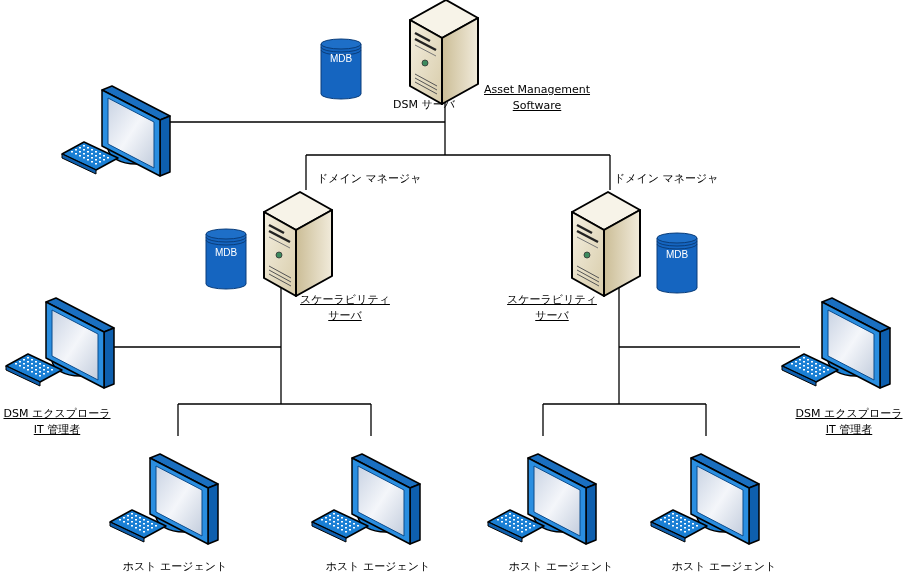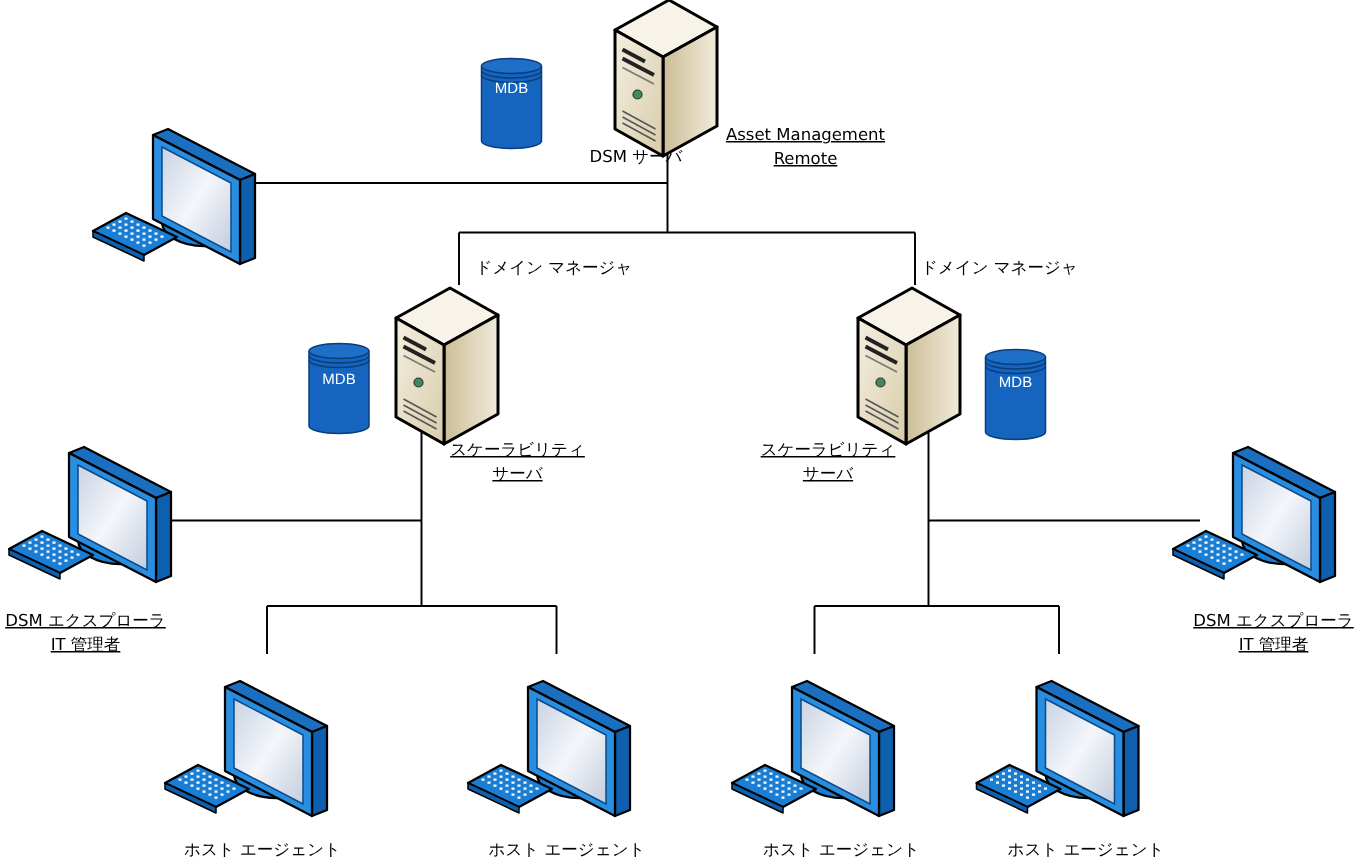--- a/index.html
+++ b/index.html
@@ -132,21 +132,21 @@
 
   <use href="#pc-icon" x="110" y="456"></use>
   <use href="#pc-icon" x="312" y="456"></use>
   <use href="#pc-icon" x="488" y="456"></use>
   <use href="#pc-icon" x="651" y="456"></use>
 </svg>
 
 <div class="lbl" style="left:368px; top:97px;margin-left:25px;">DSM サーバ</div>
 <div class="lbl" style="left:452px; top:82px; width:170px;">
   <span>Asset Management</span>
-  <span>Remote</span>
+  <span>Software</span>
 </div>
 
 <div class="lbl" style="left:317px; top:171px;">ドメイン マネージャ</div>
 <div class="lbl" style="left:614px; top:171px;">ドメイン マネージャ</div>
 
 <div class="lbl" style="left:290px; top:292px; width:110px;">
   <span>スケーラビリティ</span>
   <span>サーバ</span>
 </div>
 <div class="lbl" style="left:497px; top:292px; width:110px;">

